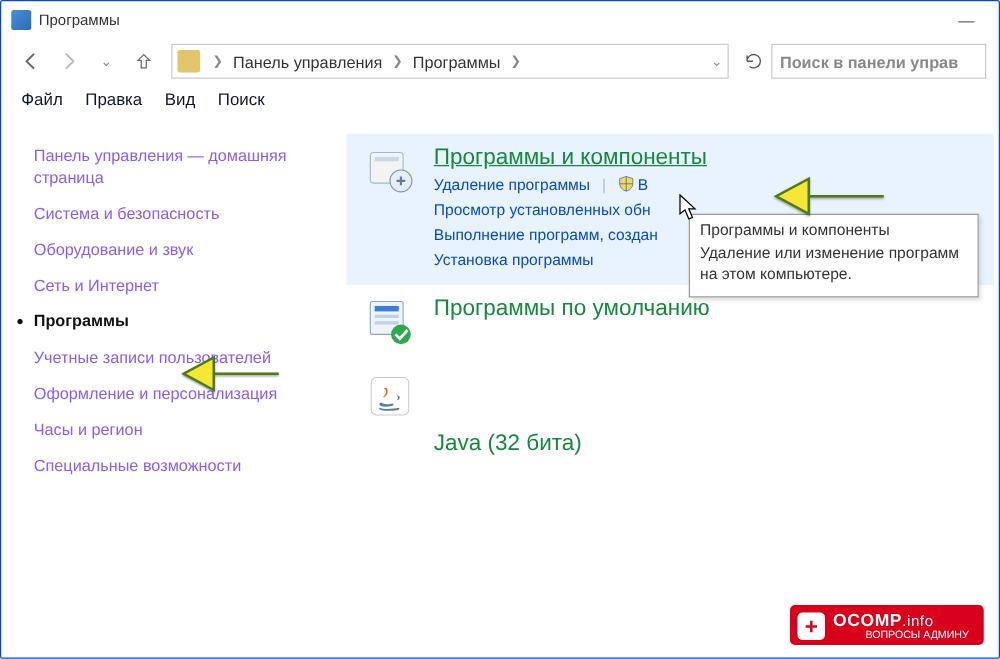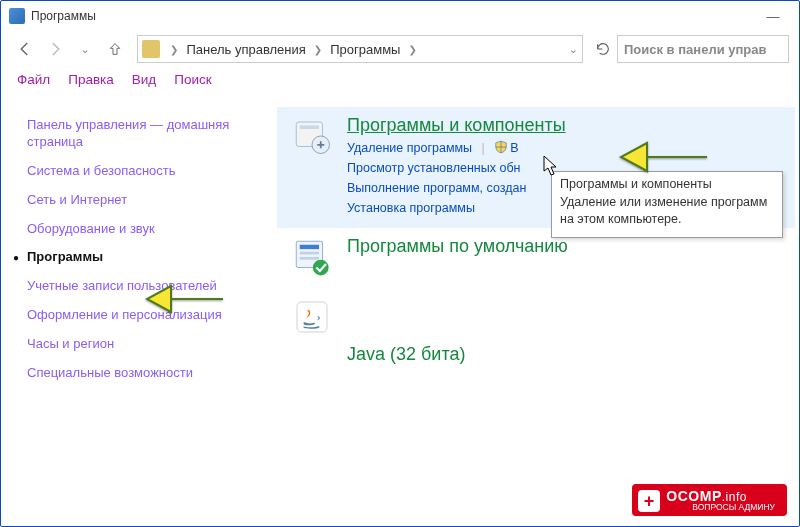--- a/index.html
+++ b/index.html
@@ -10,21 +10,21 @@
 .titlebar .win-btn { width: 36px; height: 24px; display: flex; align-items: center; justify-content: center; color: #555; font-size: 13px; cursor: pointer; }
 .navbar { height: 36px; display: flex; align-items: center; padding: 0 10px; gap: 2px; }
 .nav-arrow { width: 28px; height: 28px; display: flex; align-items: center; justify-content: center; color: #6b6b6b; font-size: 16px; cursor: pointer; border-radius: 2px; }
 .breadcrumbbar { flex: 1; height: 28px; border: 1px solid #ccc; display: flex; align-items: center; padding: 0 4px; font-size: 13px; color: #333; margin: 0 6px; position: relative; }
 .bc-icon { width: 18px; height: 18px; margin-right: 4px; display: inline-block; background: #e2c46a; border-radius: 2px; }
 .bc-sep { color: #888; padding: 0 6px; font-size: 10px; }
 .bc-seg { padding: 2px 2px; cursor: pointer; }
 .bc-right { margin-left: auto; display: flex; align-items: center; gap: 8px; color: #888; }
 .refresh-btn { width: 24px; height: 24px; display: flex; align-items: center; justify-content: center; cursor: pointer; }
 .searchbox { width: 172px; height: 28px; border: 1px solid #ccc; display: flex; align-items: center; padding: 0 6px; font-size: 13px; color: #888; font-weight: bold; }
-.menubar { height: 26px; display: flex; align-items: center; gap: 18px; padding: 2px 16px 4px 16px; font-size: 13.5px; color: #a21caf; }
+.menubar { height: 26px; display: flex; align-items: center; gap: 18px; padding: 2px 16px 4px 16px; font-size: 13.5px; color: #0f172a; }
 .menubar span { cursor: pointer; }
 .content { display: flex; height: calc(100% - 92px); }
 .sidebar { width: 276px; padding: 18px 6px 0 26px; font-size: 13px; }
 .sidebar .item { color: #8b5cf6; padding: 6px 0; cursor: pointer; line-height: 1.3; position: relative; }
 .sidebar .item.active { color: #111; font-weight: 600; }
 .sidebar .item.active::before { content: "●"; position: absolute; left: -14px; color: #111; font-size: 10px; top: 8px; }
 .main { flex: 1; padding: 14px 4px 0 0; position: relative; }
 .cat { display: flex; gap: 14px; padding: 8px 10px 10px 14px; }
 .cat.highlight { background: #e8f3fd; }
 .cat-icon { width: 42px; height: 42px; flex-shrink: 0; display: flex; align-items: center; justify-content: center; position: relative; }
@@ -97,22 +97,22 @@
   <span>Файл</span>
   <span>Правка</span>
   <span>Вид</span>
   <span>Поиск</span>
 </div>
 
 <div class="content">
   <div class="sidebar">
     <div class="item">Панель управления — домашняя страница</div>
     <div class="item">Система и безопасность</div>
+    <div class="item">Оборудование и звук</div>
     <div class="item">Сеть и Интернет</div>
-    <div class="item">Оборудование и звук</div>
     <div class="item active">Программы</div>
     <div class="item">Учетные записи пользователей</div>
     <div class="item">Оформление и персонализация</div>
     <div class="item">Часы и регион</div>
     <div class="item">Специальные возможности</div>
   </div>
 
   <div class="main">
 
     <div class="cat highlight">

